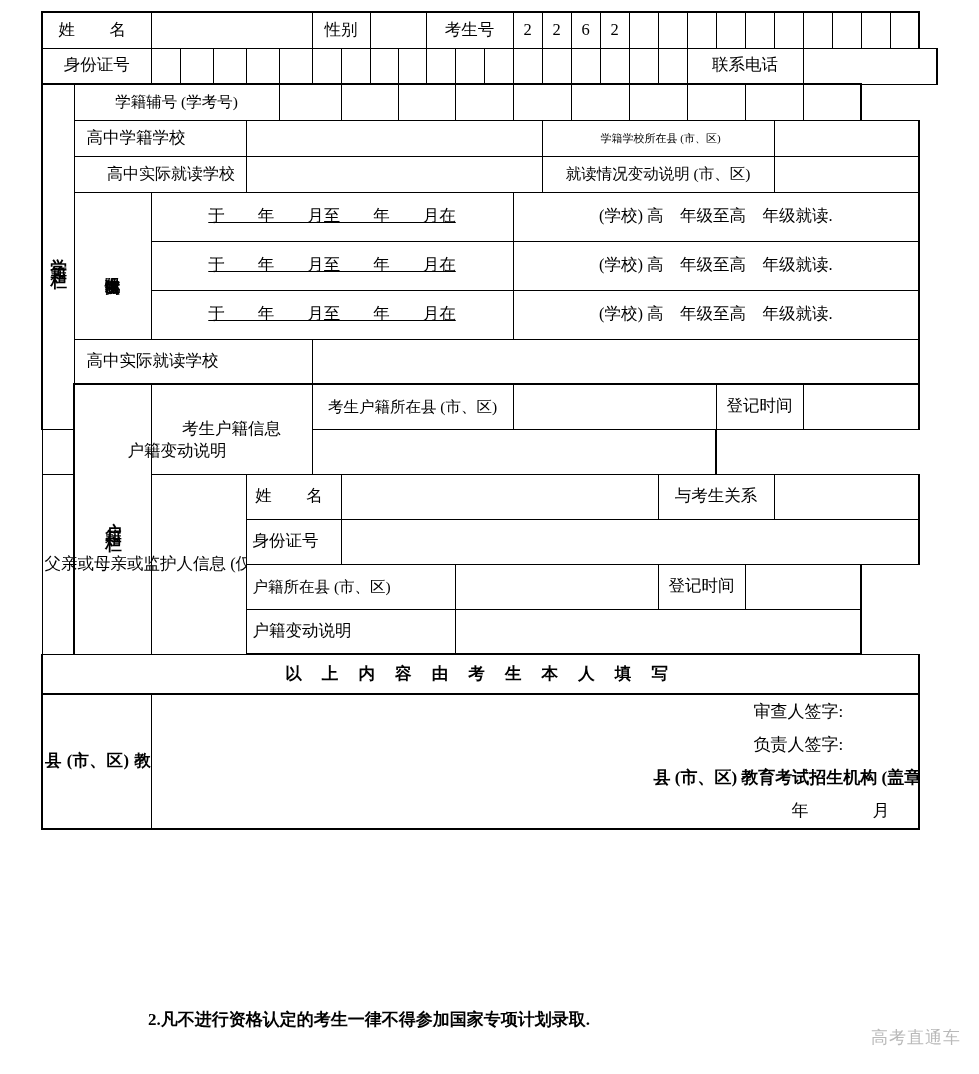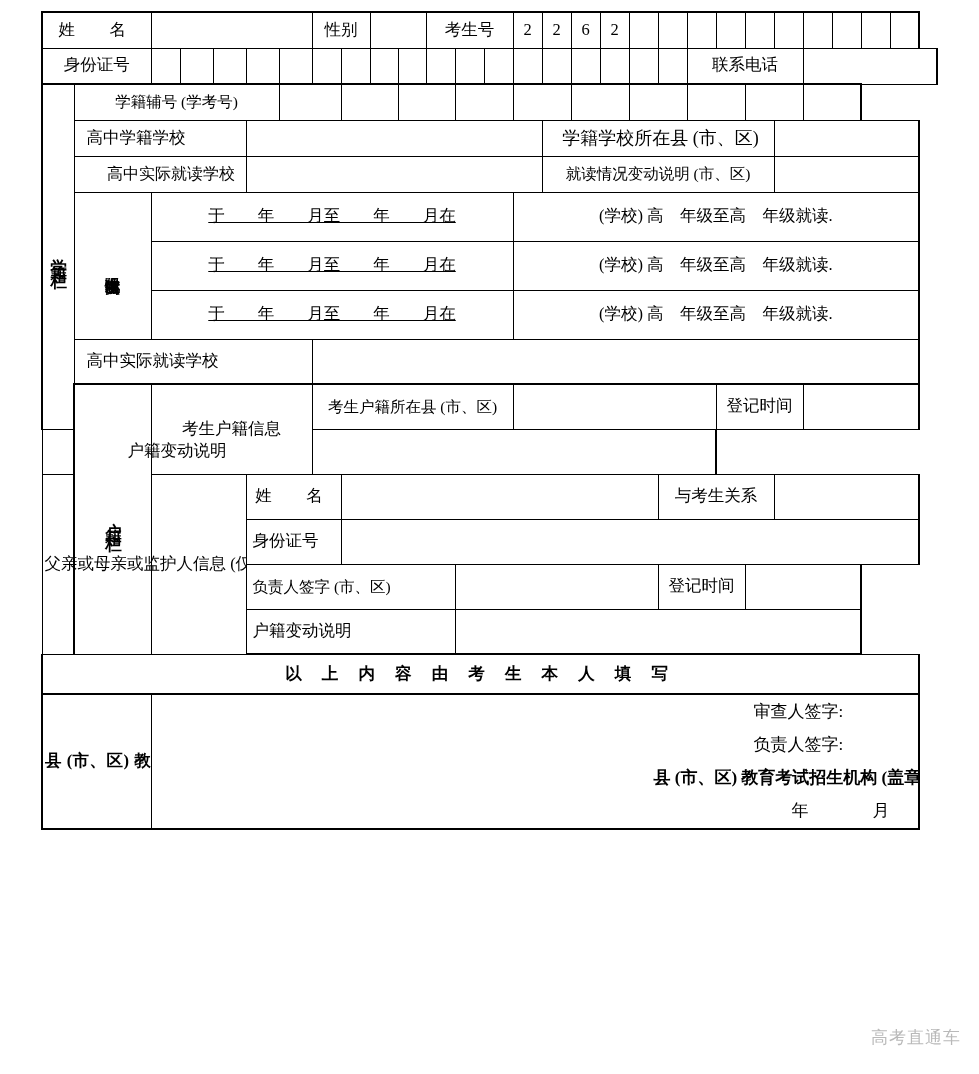--- a/index.html
+++ b/index.html
@@ -200,21 +200,21 @@
     <td class="thick-top" colspan="2"></td>
     <td class="thick-top" colspan="2"></td>
     <td class="thick-top" colspan="2"></td>
     <td class="thick-top" colspan="2"></td>
     <td class="thick-top thick-right" colspan="2"></td>
   </tr>
 
   <tr>
     <td colspan="4" style="text-align:left; padding-left:12px;">高中学籍学校</td>
     <td colspan="10"></td>
-    <td colspan="8" style="font-size:18px;padding-left:7px;">学籍学校所在县 (市、区)</td>
+    <td colspan="8" style="font-size:11px;padding-left:7px;">学籍学校所在县 (市、区)</td>
     <td class="thick-right" colspan="5"></td>
   </tr>
 
   <tr>
     <td colspan="4" style="text-align:center; padding-left:24px; font-size:16px;">高中实际就读学校</td>
     <td colspan="10"></td>
     <td colspan="8" style="font-size:15.5px;">就读情况变动说明 (市、区)</td>
     <td class="thick-right" colspan="5"></td>
   </tr>
 
@@ -262,21 +262,21 @@
     <td colspan="4">与考生关系</td>
     <td colspan="5" class="thick-right"></td>
   </tr>
 
   <tr>
     <td colspan="3" style="height:45px; text-align:left; padding-left:6px;">身份证号</td>
     <td colspan="20" class="thick-right"></td>
   </tr>
 
   <tr>
-    <td colspan="7" style="font-size:15.5px; height:45px; text-align:left; padding-left:6px;">负责人签字 (市、区)</td>
+    <td colspan="7" style="font-size:15.5px; height:45px; text-align:left; padding-left:6px;">户籍所在县 (市、区)</td>
     <td colspan="7"></td>
     <td colspan="3">登记时间</td>
     <td colspan="4" class="thick-right"></td>
   </tr>
 
   <tr>
     <td colspan="7" class="thick-bottom" style="height:45px; text-align:left; padding-left:6px;">户籍变动说明</td>
     <td colspan="14" class="thick-bottom thick-right"></td>
   </tr>
 
@@ -293,15 +293,16 @@
         <div class="sig3">县 (市、区) 教育考试招生机构 (盖章):</div>
         <div class="sig4">年　　月　　日</div>
       </div>
     </td>
   </tr>
 </tbody>
     </table>
 </div>
 
 <div class="notes">
+  <div class="row2">2.凡不进行资格认定的考生一律不得参加国家专项计划录取.</div>
 </div>
 
 <div class="watermark">高考直通车</div>
 
 </body></html>

